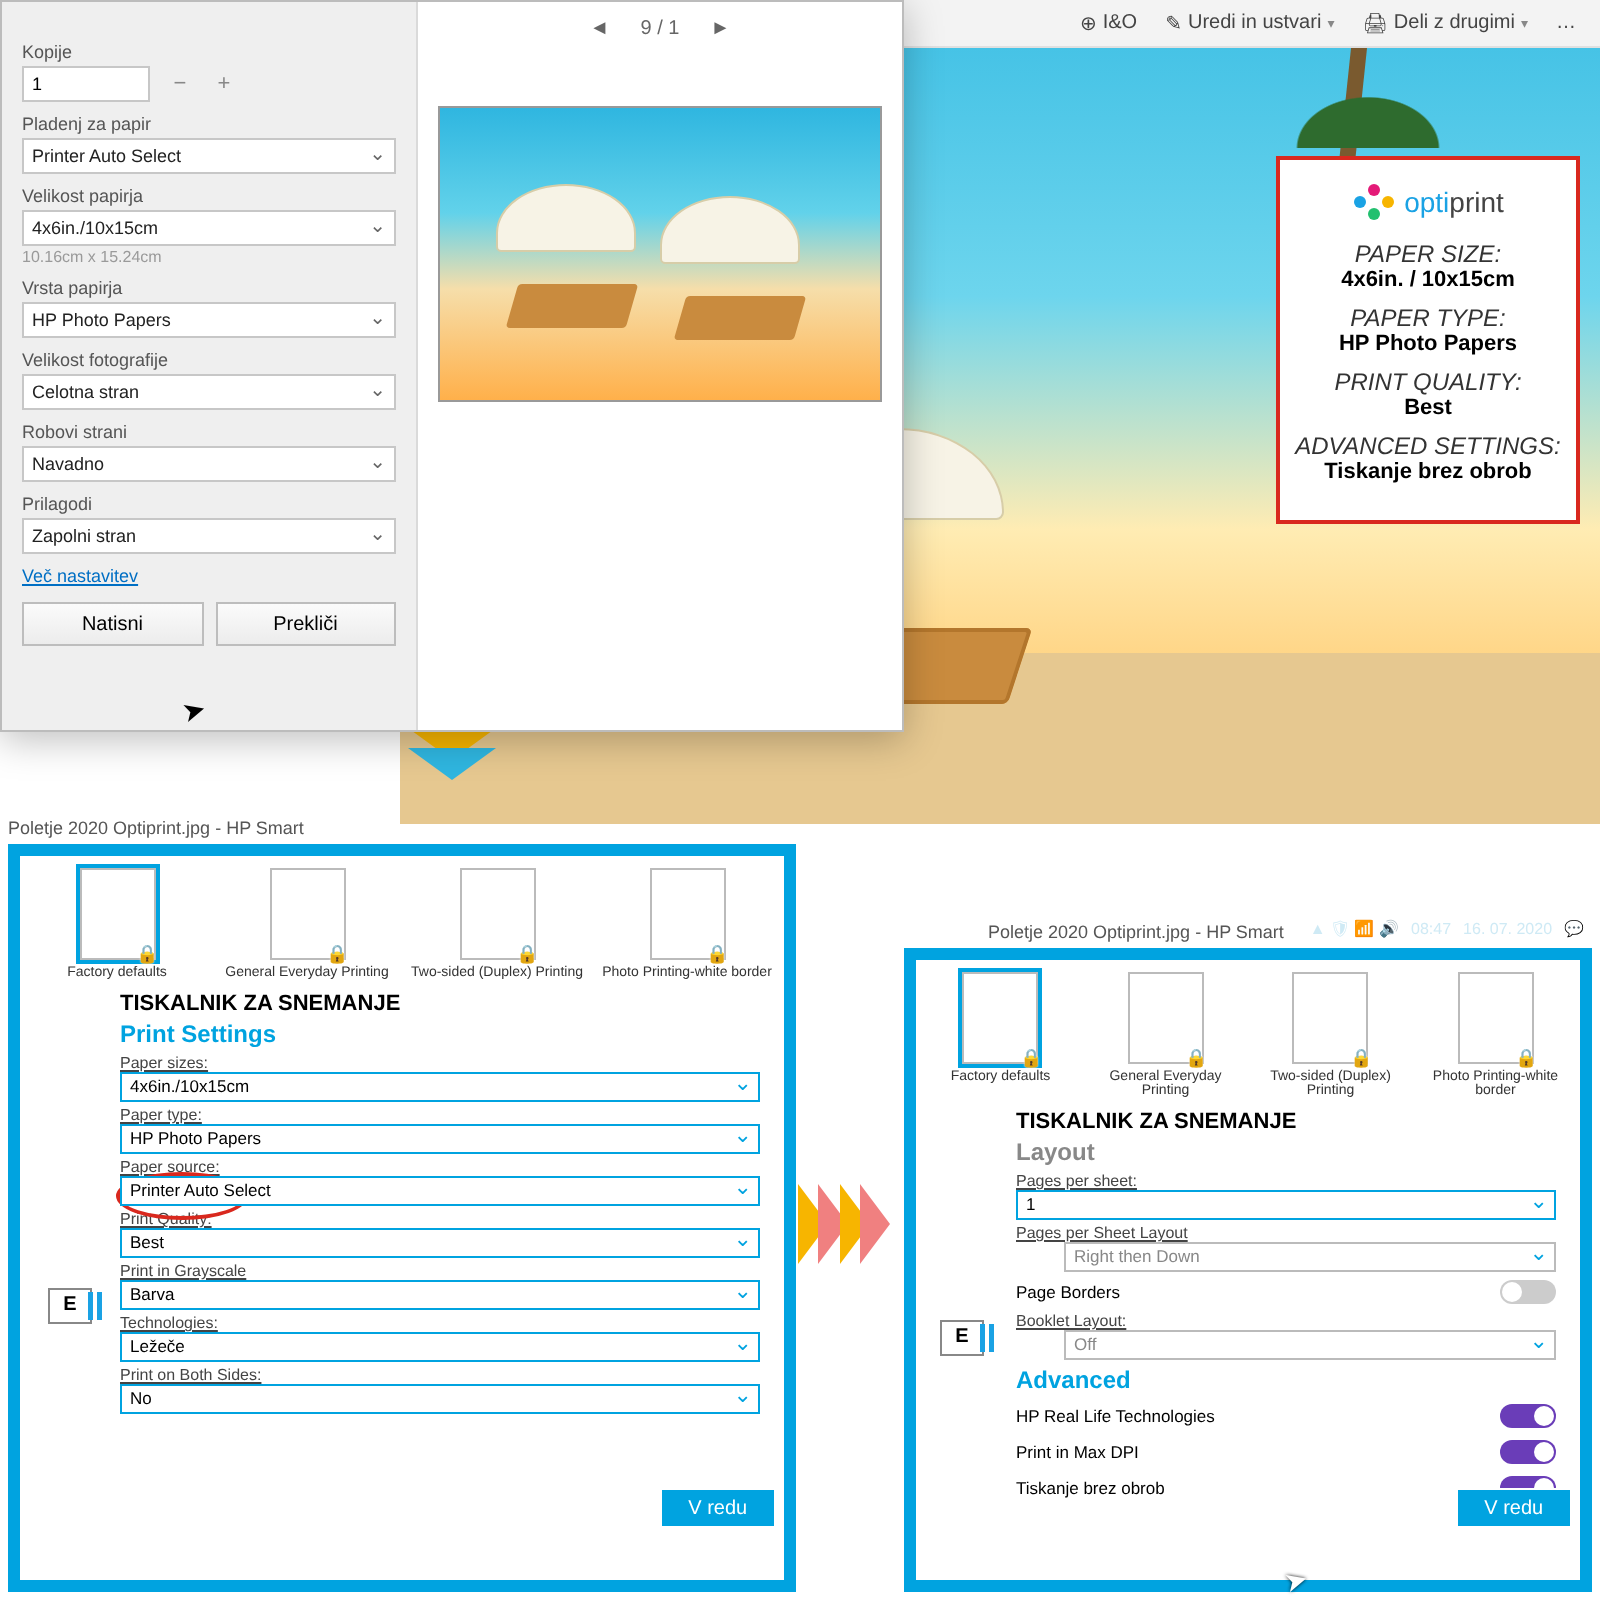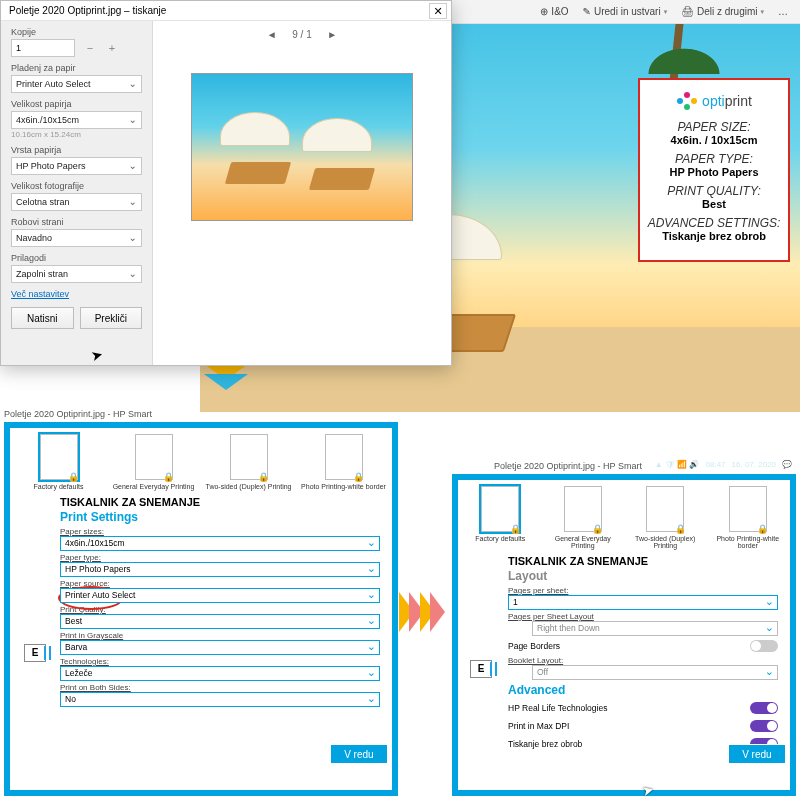--- a/index.html
+++ b/index.html
@@ -24,21 +24,21 @@
 .umbrella { position:absolute; width:110px; height:110px; }
 .umbrella::before { content:""; position:absolute; left:50%; top:30px; width:3px; height:80px; background:#8a6a3a; }
 .umbrella::after { content:""; position:absolute; left:0; top:0; width:110px; height:44px; background:#f7f3e6; border-radius:55px 55px 4px 4px / 44px 44px 4px 4px; border:1px solid #d7cda8;}
 .lounger { position:absolute; width:100px; height:38px; background:#c98b3e; transform:skewX(-18deg); border-radius:3px; box-shadow: inset 0 0 0 2px #b3762c; }
 
 
 .printdlg { position:absolute; top:0; left:0; width:452px; height:366px; background:#fff; border:1px solid #bcbcbc; box-shadow:0 4px 18px rgba(0,0,0,.25); display:flex; flex-direction:column; z-index:5;}
 .pd-title { display:flex; align-items:center; justify-content:space-between; height:20px; padding:0 4px 0 8px; font-size:10px; border-bottom:1px solid #e4e4e4;}
 .pd-close { width:18px; height:16px; border:1px solid #ccc; text-align:center; line-height:14px; font-size:11px; background:#fff; cursor:pointer;}
 .pd-body { flex:1; display:flex; }
-.pd-left { width:152px; background:#efefef; padding:6px 10px 6px 10px; overflow:hidden; border-right:1px solid #dadada;}
+.pd-left { width:208px; background:#efefef; padding:20px 10px 6px 10px; overflow:hidden; border-right:1px solid #dadada;}
 .pd-group { margin-bottom:6px; }
 .pd-lbl { font-size:9px; color:#555; margin-bottom:2px; }
 .pd-sel { width:100%; height:18px; border:1px solid #c7c7c7; background:#fff; font-size:9px; padding:0 14px 0 4px; position:relative; line-height:16px; color:#222;}
 .pd-sel::after { content:"⌄"; position:absolute; right:4px; top:0; font-size:10px; color:#666; }
 .pd-hint { font-size:8px; color:#9a9a9a; margin-top:1px;}
 .pd-spin { display:flex; align-items:center; gap:8px;}
 .pd-spin input { width:64px; height:18px; border:1px solid #c7c7c7; background:#fff; font-size:9px; padding:0 4px;}
 .pd-spin .pm { width:14px; text-align:center; color:#888; cursor:pointer;}
 .pd-link { color:#006fc4; font-size:9px; text-decoration:underline; cursor:pointer;}
 .pd-btns { display:flex; gap:6px; margin-top:8px;}
@@ -152,24 +152,20 @@
       <div class="k">PRINT QUALITY:</div>
       <div class="v">Best</div>
     </div>
   <div class="sec">
       <div class="k">ADVANCED SETTINGS:</div>
       <div class="v">Tiskanje brez obrob</div>
     </div>
 </div>
 
 <div class="printdlg">
-  <div class="pd-title">
-    <span>Poletje 2020 Optiprint.jpg – tiskanje</span>
-    <div class="pd-close">✕</div>
-  </div>
   <div class="pd-body">
     <div class="pd-left">
       <div class="pd-group">
         <div class="pd-lbl">Kopije</div>
         <div class="pd-spin">
           <input value="1" style="">
           <span class="pm">−</span>
           <span class="pm">+</span>
         </div>
       </div>

